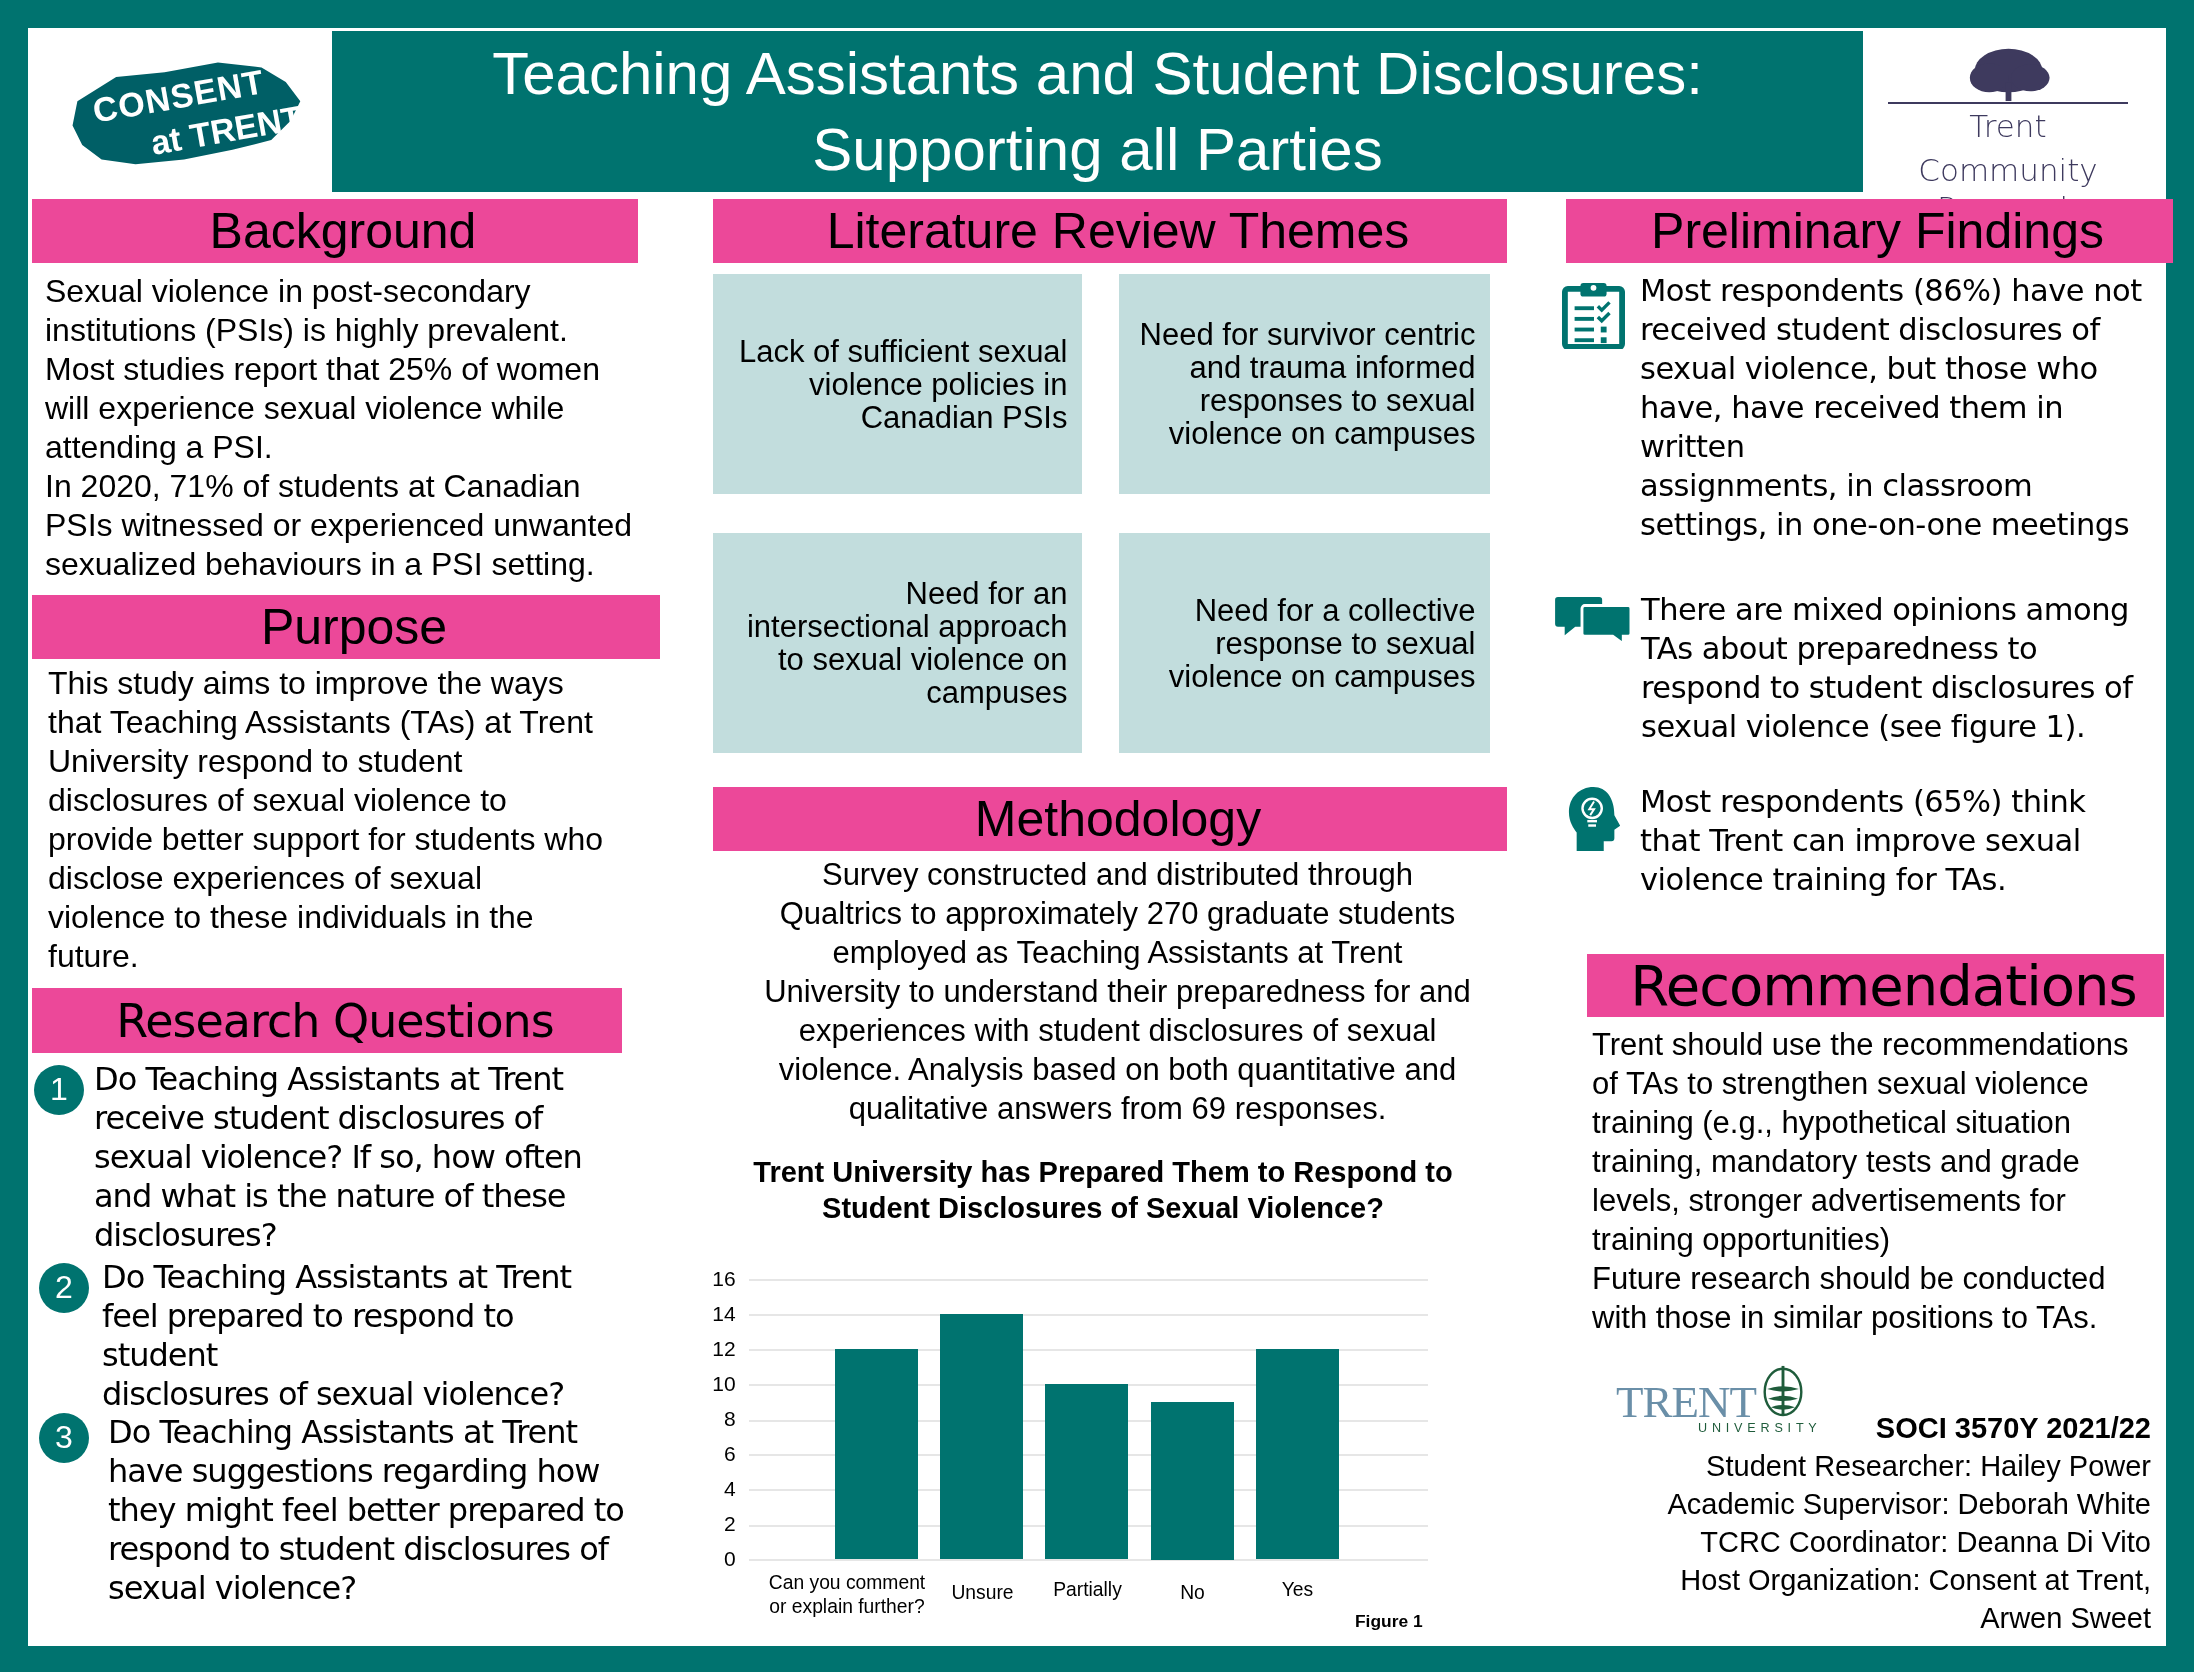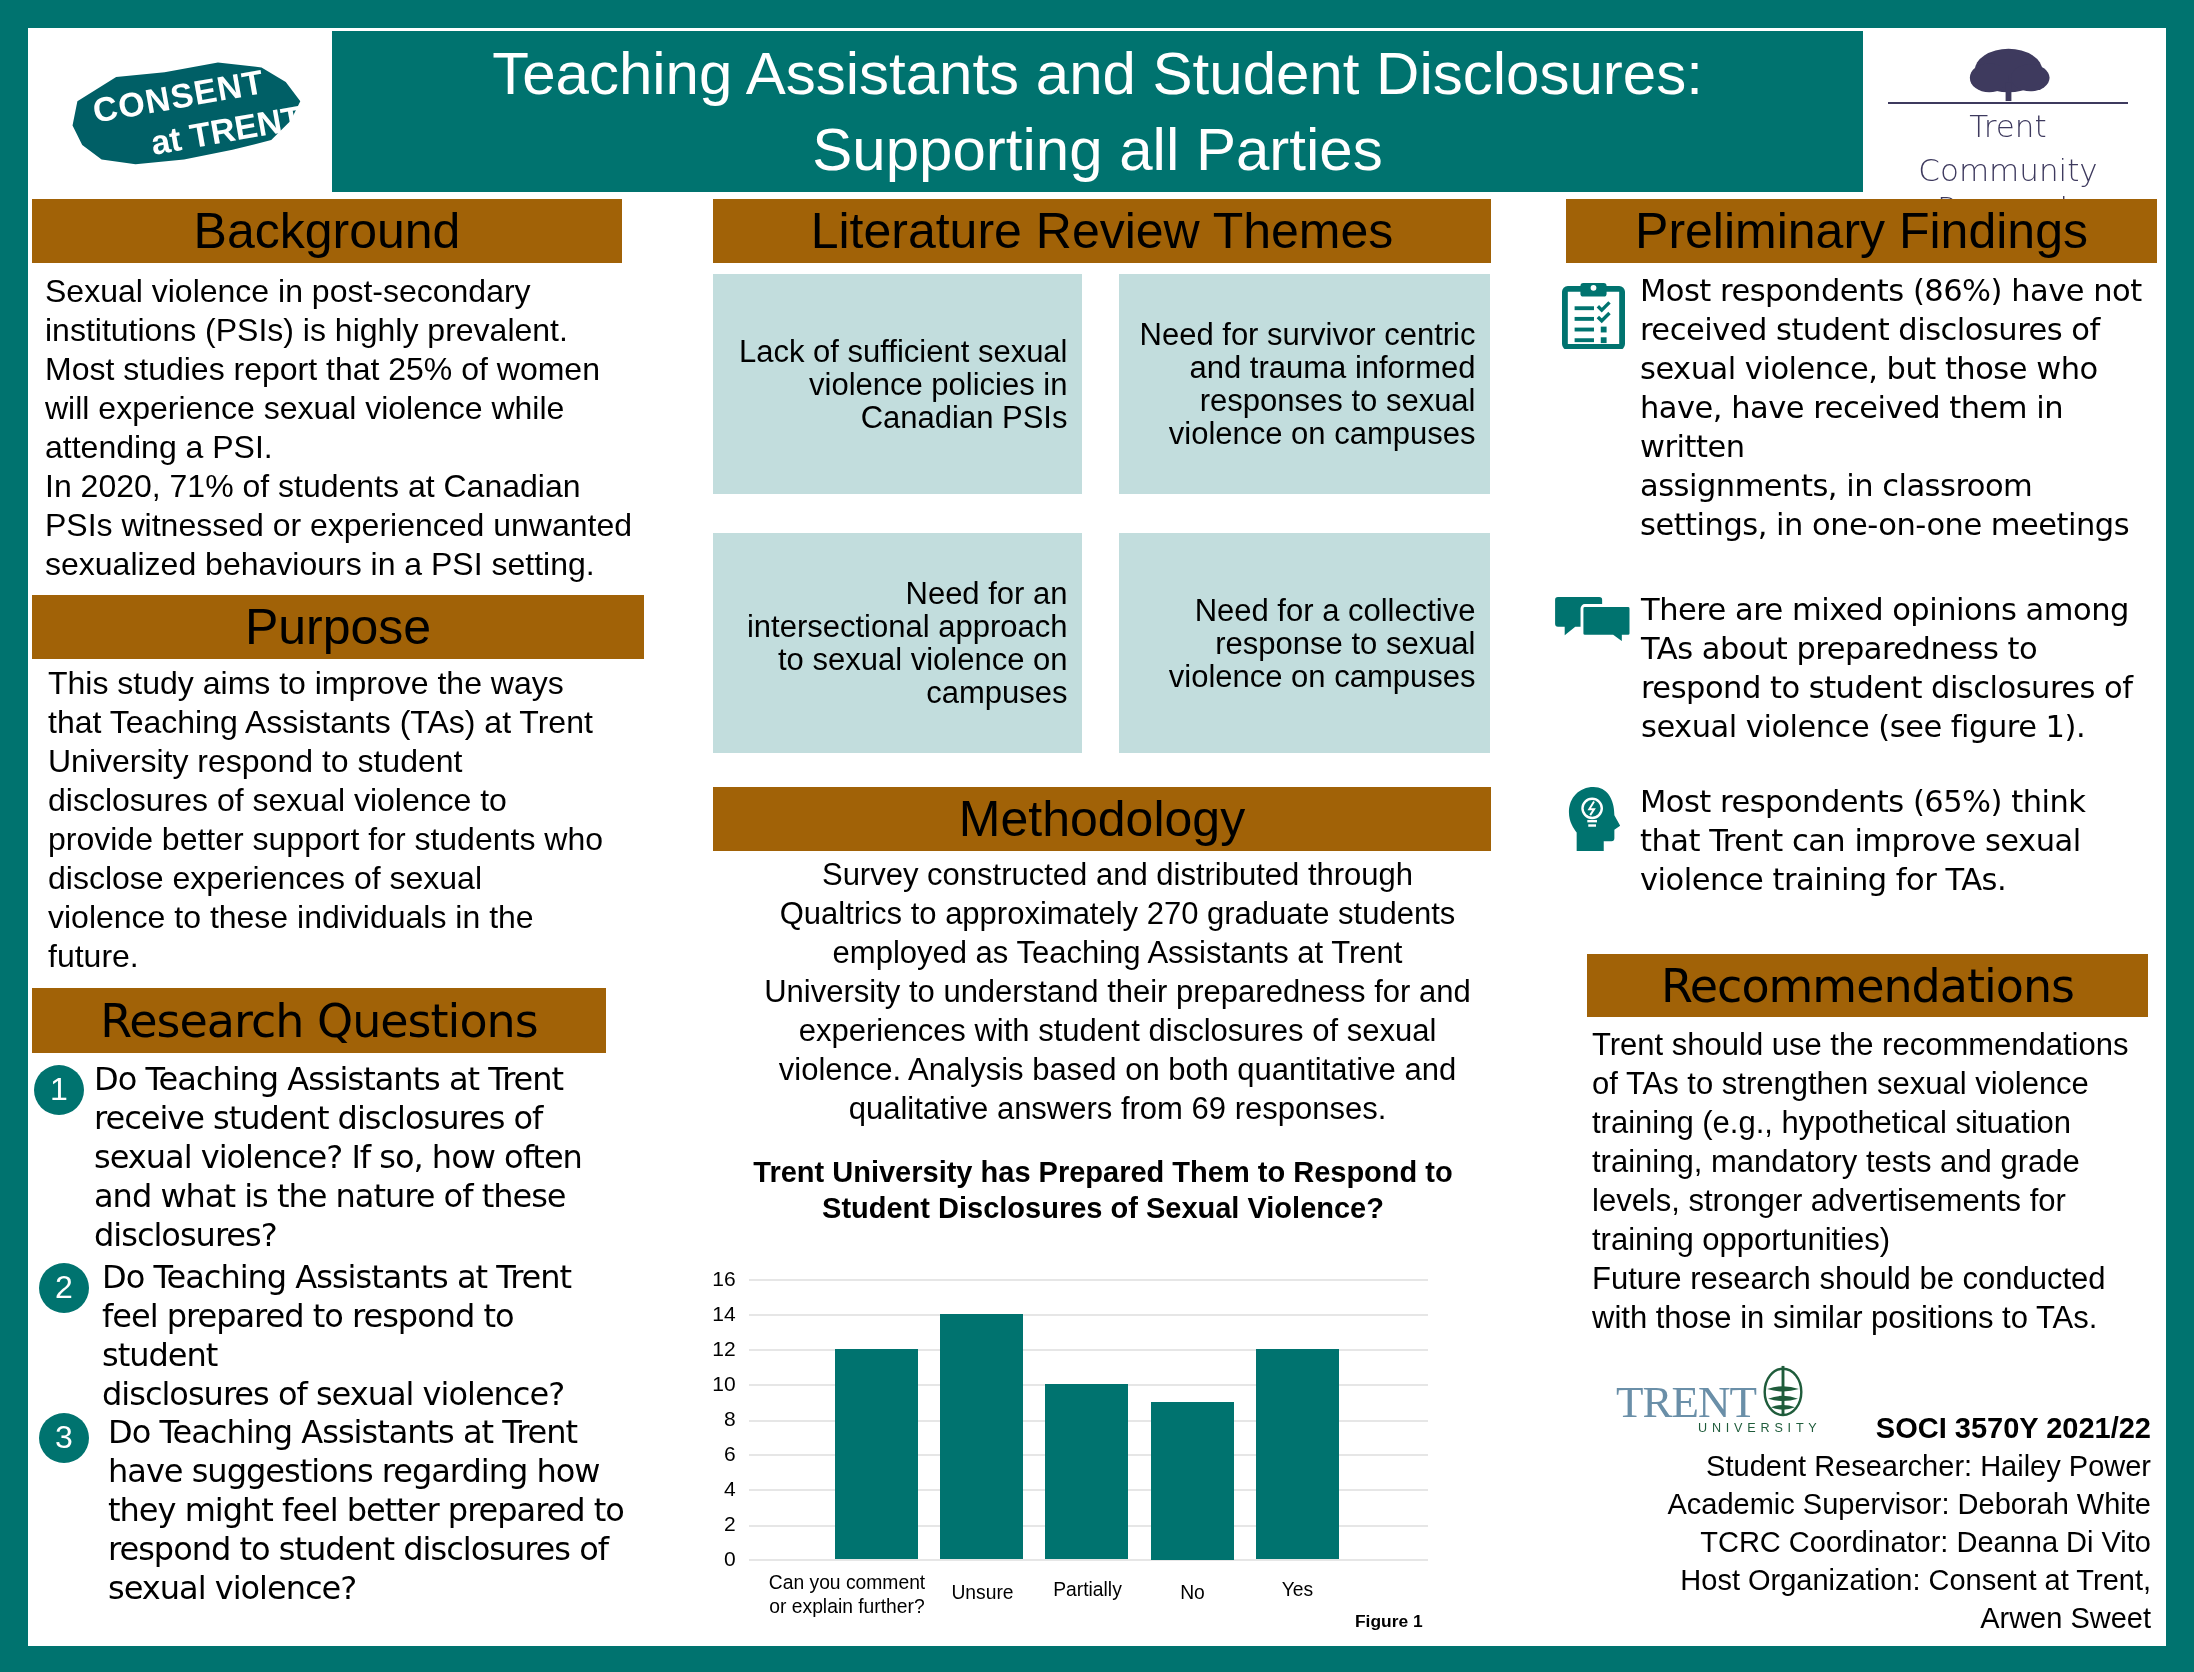--- a/index.html
+++ b/index.html
@@ -1,20 +1,20 @@
 <!DOCTYPE html>
 <html style="font-size:7.7px"><head>
 <meta charset="utf-8">
 <style>
   html, body { margin:0; padding:0; }
   body { width:2194px; height:1673px; background:#00736f; position:relative; overflow:hidden; font-family:"Liberation Sans", sans-serif; color:#000; }
   .panel { position:absolute; left:28px; top:28px; width:2138px; height:1618px; background:#ffffff; }
   .abs { position:absolute; }
   .title-bar { left:332px; top:31px; width:1531px; height:161px; background:#00736f; color:#fff; display:flex; align-items:center; justify-content:center; text-align:center; font-size:60px; line-height:76px; }
-  .sec-head { background:#a16207; display:flex; align-items:center; justify-content:center; font-size:50px; color:#000; }
+  .sec-head { background:#ec4899; display:flex; align-items:center; justify-content:center; font-size:50px; color:#000;padding-left:16px; }
   .body-text { font-size:32px; line-height:39px; }
   .lit-box { background:#c2dddd; display:flex; align-items:center; justify-content:center; text-align:right; font-size:31px; line-height:33px; padding:0 14.5px; box-sizing:border-box; }
   .num-badge { width:50px; height:50px; border-radius:50%; background:#00736f; color:#fff; font-size:32px; display:flex; align-items:center; justify-content:center; }
   .rq-text { font-size:32px; line-height:39px; font-family:"DejaVu Sans", sans-serif; letter-spacing:-1px; }
   .find-text { font-size:30.5px; line-height:39px; font-family:"DejaVu Sans", sans-serif; letter-spacing:-0.5px; }
   .chart-title { font-size:29px; line-height:36px; font-weight:bold; text-align:center; }
   .ytick { font-size:21px; text-align:right; width:39px; }
   .grid { height:1.5px; background:#e6e6e6; }
   .bar { background:#00736f; }
   .xlab { font-size:19.3px; line-height:24px; text-align:center; }
@@ -219,21 +219,21 @@
     <rect x="42" y="72" width="20" height="5" fill="#fff"></rect>
     <rect x="44" y="81" width="16" height="5" fill="#fff"></rect>
   </svg>
   <div class="abs find-text" style="left:78px; top:0; width:518px;">
     <div>Most respondents (65%) think</div>
     <div>that Trent can improve sexual</div>
     <div>violence training for TAs.</div>
   </div>
 </div>
 
-<div class="abs sec-head" style="left:1587px; top:954px; width:561px; height:63px; font-family:'DejaVu Sans', sans-serif; font-size:46px; letter-spacing:-1px;">Recommendations</div>
+<div class="abs sec-head" style="left:1587px; top:954px; width:561px; height:63px; font-family:'DejaVu Sans', sans-serif; font-size:56px; letter-spacing:-1px;">Recommendations</div>
 <div class="abs body-text" style="left:1592px; top:1025px; width:571px; font-size:31px;">
   <div>Trent should use the recommendations</div>
   <div>of TAs to strengthen sexual violence</div>
   <div>training (e.g., hypothetical situation</div>
   <div>training, mandatory tests and grade</div>
   <div>levels, stronger advertisements for</div>
   <div>training opportunities)</div>
   <div>Future research should be conducted</div>
   <div>with those in similar positions to TAs.</div>
 </div>

